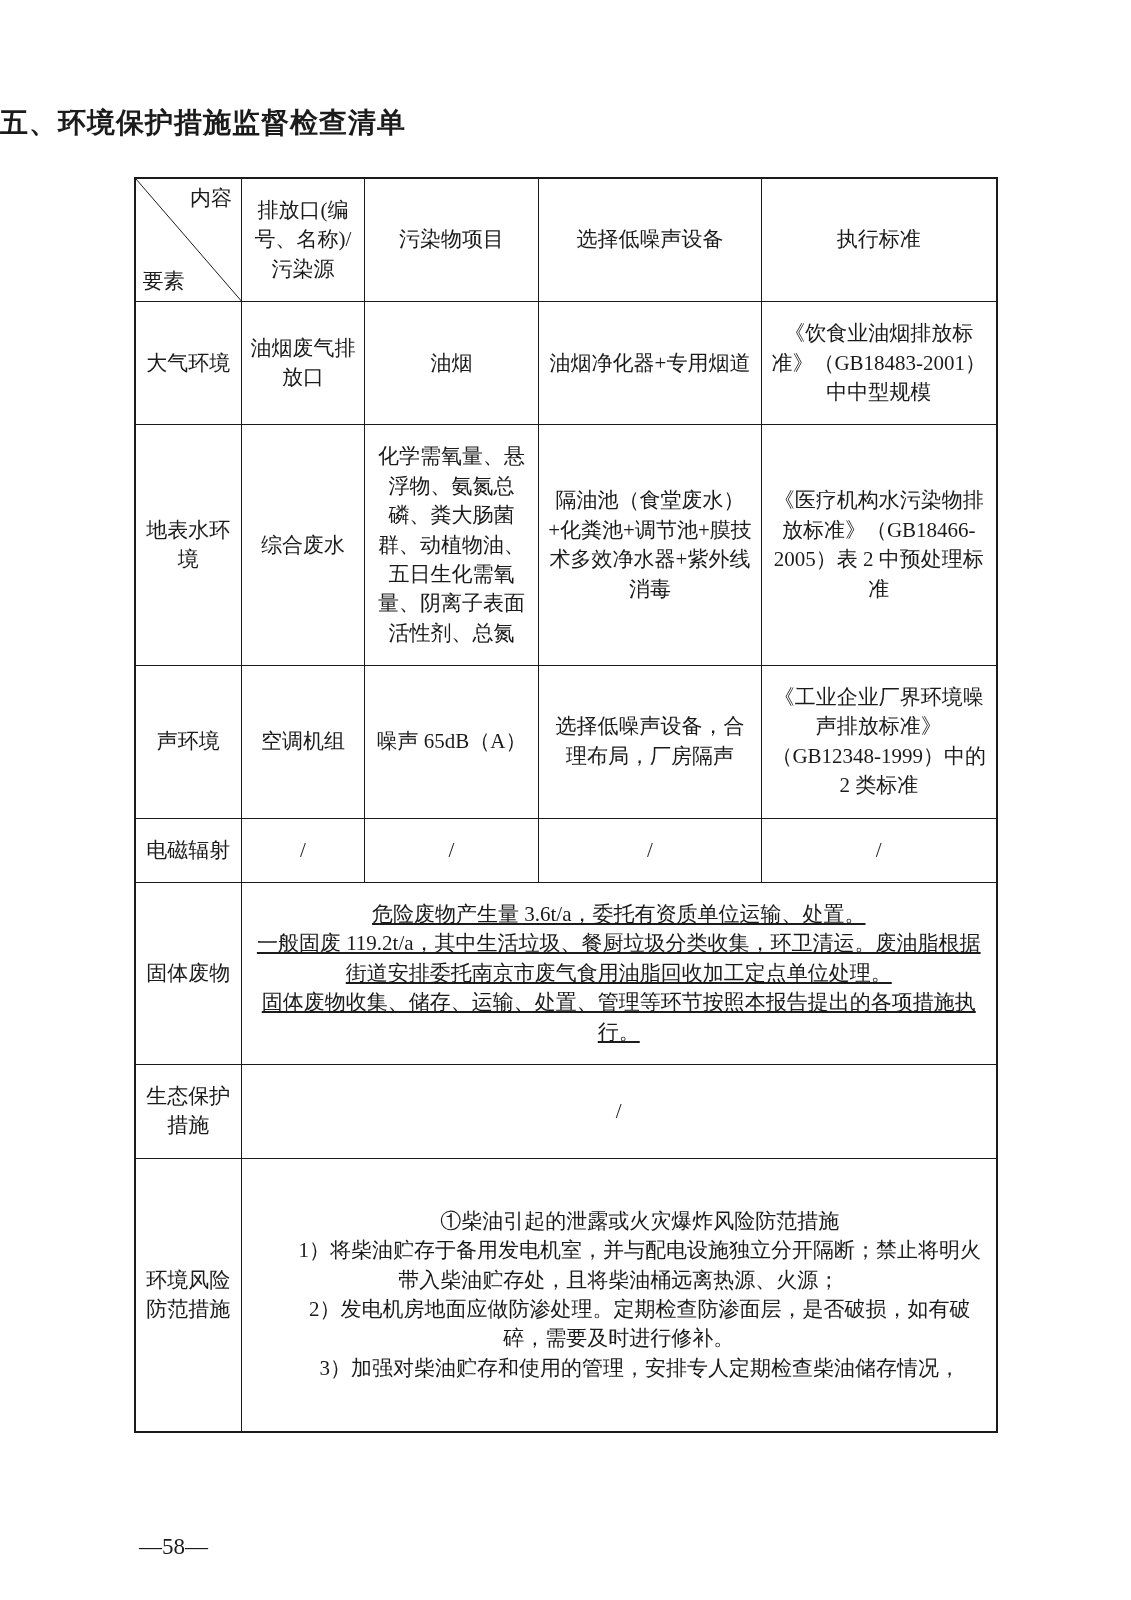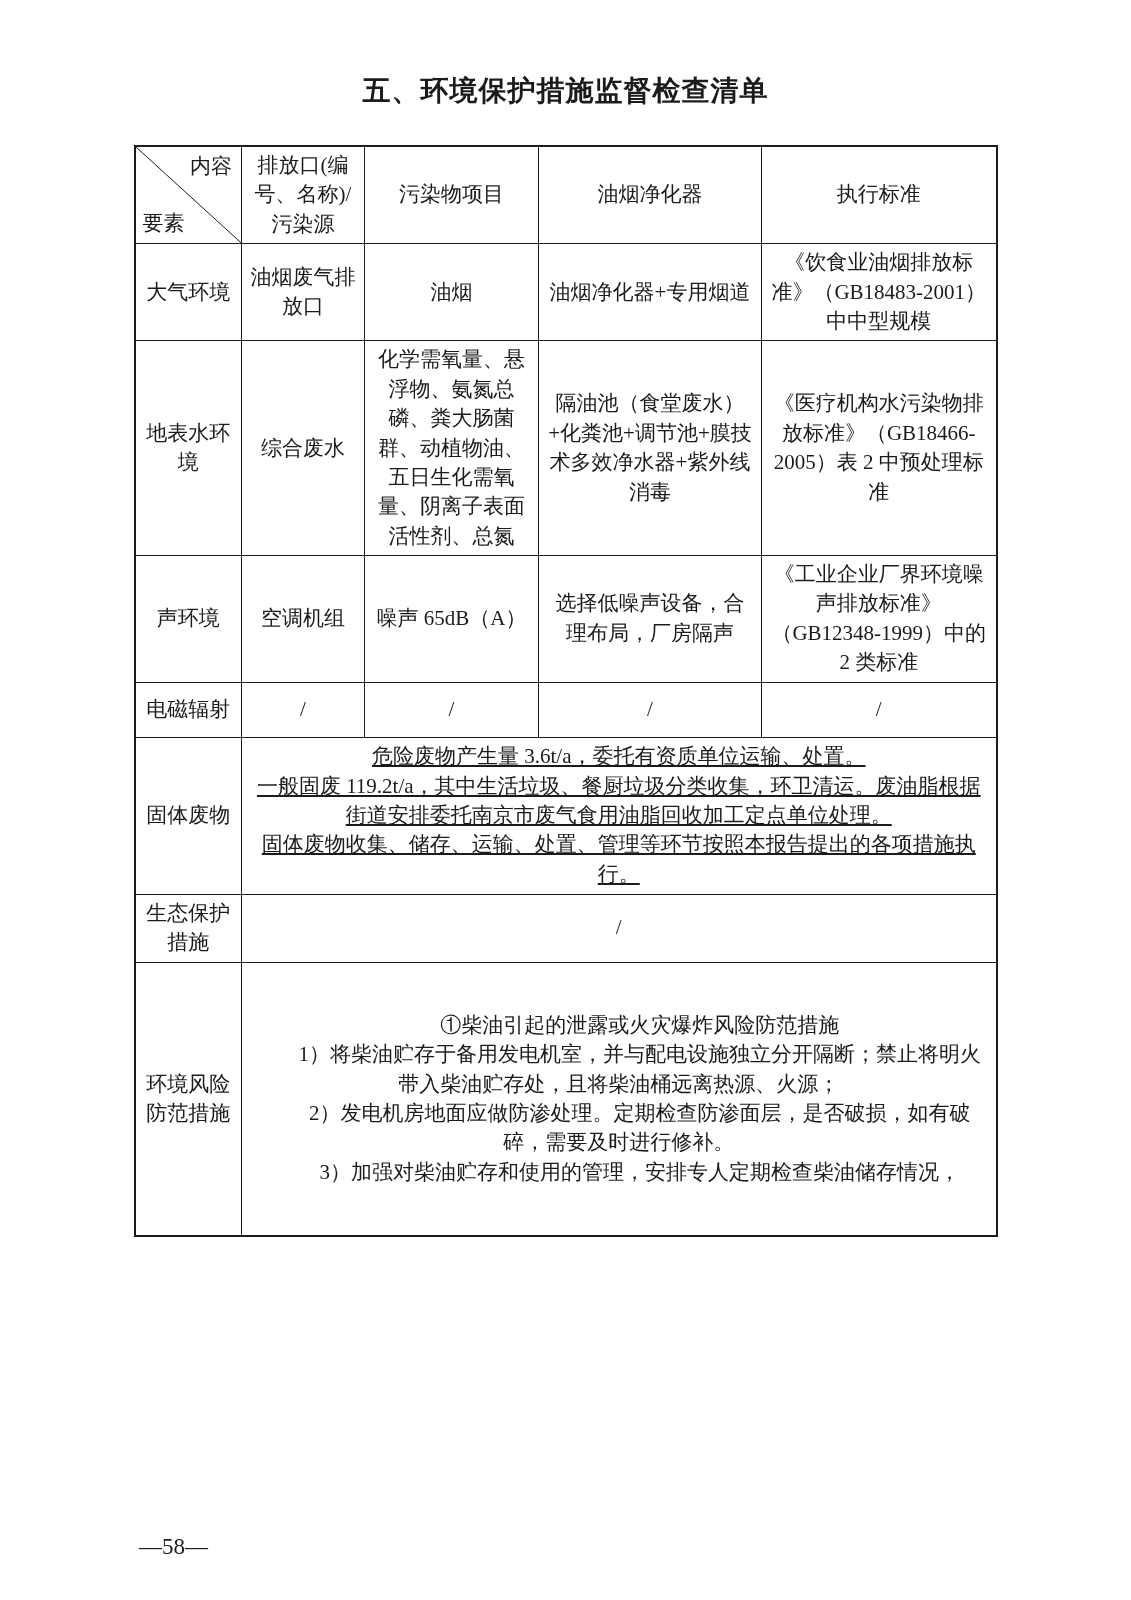--- a/index.html
+++ b/index.html
@@ -6,42 +6,42 @@
   html,body { background:#ffffff; }
   .page {
     position:relative;
     width:1131px; height:1600px;
     background:#ffffff;
     font-family:"Liberation Serif","DejaVu Serif",serif;
     color:#1b1b1b;
     overflow:hidden;
   }
   .doc-title {
-    padding-top:74px;
-    text-align:center;
+    padding-top:106px;
+    text-align:left;
     font-family:"Liberation Sans","DejaVu Sans",sans-serif;
     font-weight:bold;
     font-size:28px;
     line-height:34px;
     letter-spacing:1px;
   }
   table.checklist {
     width:862px;
     margin:37px auto 0 auto;
     border-collapse:collapse;
     table-layout:fixed;
     border:2px solid #1b1b1b;
     font-size:21px;
   }
   table.checklist td {
     border:1px solid #1b1b1b;
     vertical-align:middle;
     text-align:center;
     line-height:1.40;
-    padding:4px 8px;
+    padding:17px 8px;
     overflow:hidden;
   }
   
   td.c-factor   { padding:4px 16px; }
   td.c-outlet   { padding:4px 9px;  }
   td.c-pollutant{ padding:4px 8px;  }
   td.c-measure  { padding:4px 10px; }
   td.c-standard { padding:4px 14px; }
 
   tr.r-head  { height:88px; }
@@ -100,21 +100,21 @@
       <tr class="r-head">
         <td class="corner">
           <svg class="diag" viewBox="0 0 100 100" preserveAspectRatio="none">
             <line x1="0" y1="0" x2="100" y2="100" stroke="#1b1b1b" stroke-width="1" vector-effect="non-scaling-stroke"></line>
           </svg>
           <span class="corner-top">内容</span>
           <span class="corner-bottom">要素</span>
         </td>
         <td class="c-outlet">排放口(编号、名称)/污染源</td>
         <td class="c-pollutant">污染物项目</td>
-        <td class="c-measure">油烟净化器</td>
+        <td class="c-measure">选择低噪声设备</td>
         <td class="c-standard">执行标准</td>
       </tr>
 
       <tr class="r-air">
         <td class="c-factor">大气环境</td>
         <td class="c-outlet">油烟废气排放口</td>
         <td class="c-pollutant">油烟</td>
         <td class="c-measure">油烟净化器+专用烟道</td>
         <td class="c-standard">《饮食业油烟排放标准》（GB18483-2001）中中型规模</td>
       </tr>

